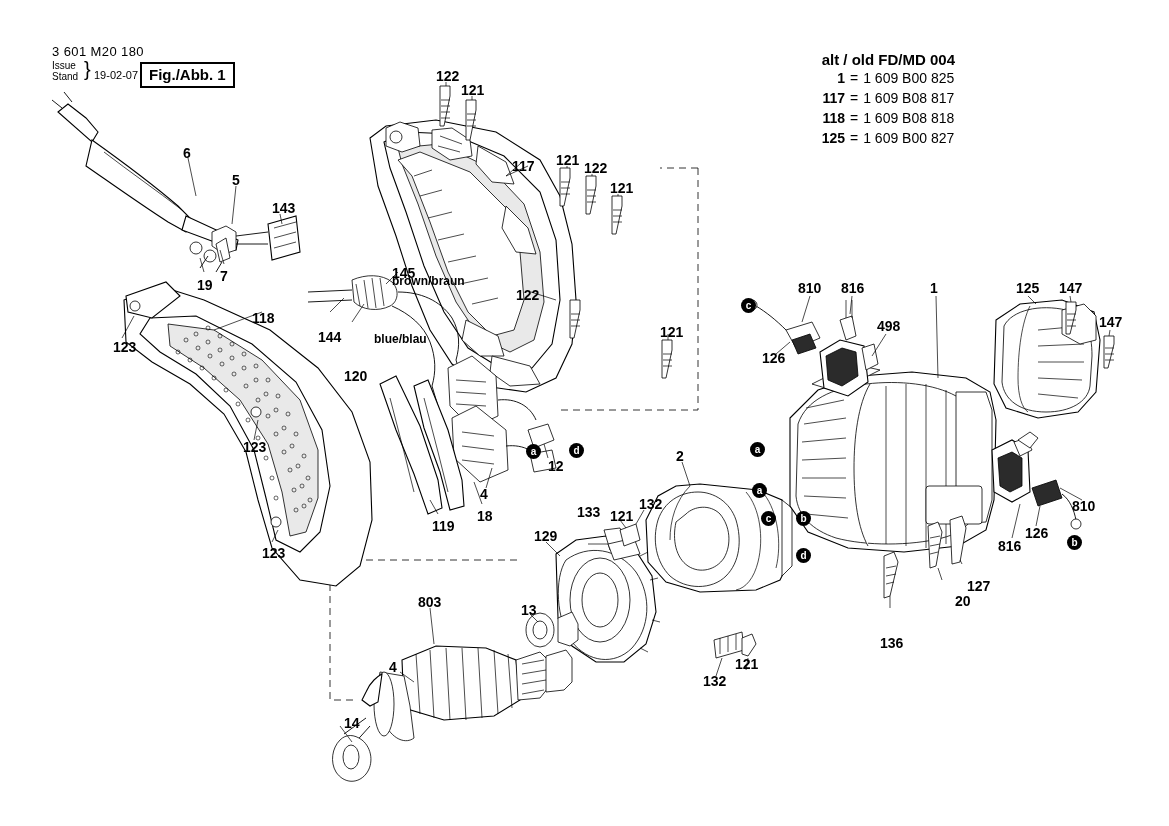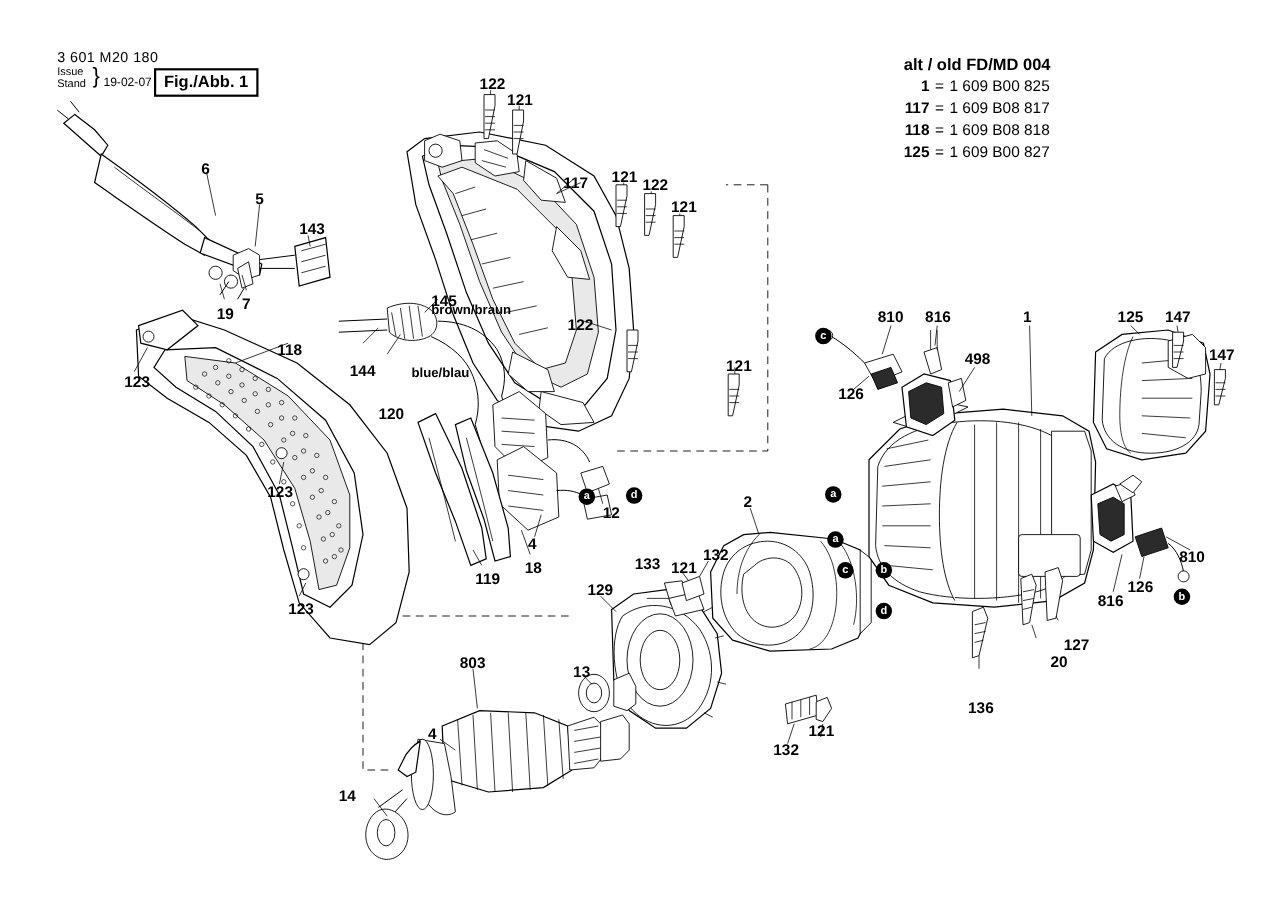--- a/index.html
+++ b/index.html
@@ -464,21 +464,21 @@
   <div class="abs lbl" style="left:480px; top:486px;">4</div>
   <div class="abs lbl" style="left:548px; top:458px;">12</div>
   <div class="abs lbl" style="left:676px; top:448px;">2</div>
   <div class="abs lbl" style="left:639px; top:496px;">132</div>
   <div class="abs lbl" style="left:610px; top:508px;">121</div>
   <div class="abs lbl" style="left:577px; top:504px;">133</div>
   <div class="abs lbl" style="left:534px; top:528px;">129</div>
   <div class="abs lbl" style="left:418px; top:594px;">803</div>
   <div class="abs lbl" style="left:521px; top:602px;">13</div>
   <div class="abs lbl" style="left:389px; top:659px;">4</div>
-  <div class="abs lbl" style="left:308px; top:715px;">14</div>
+  <div class="abs lbl" style="left:344px; top:715px;">14</div>
   <div class="abs lbl" style="left:703px; top:673px;">132</div>
   <div class="abs lbl" style="left:735px; top:656px;">121</div>
   <div class="abs lbl" style="left:798px; top:280px;">810</div>
   <div class="abs lbl" style="left:841px; top:280px;">816</div>
   <div class="abs lbl" style="left:877px; top:318px;">498</div>
   <div class="abs lbl" style="left:930px; top:280px;">1</div>
   <div class="abs lbl" style="left:1016px; top:280px;">125</div>
   <div class="abs lbl" style="left:1059px; top:280px;">147</div>
   <div class="abs lbl" style="left:1099px; top:314px;">147</div>
   <div class="abs lbl" style="left:762px; top:350px;">126</div>

